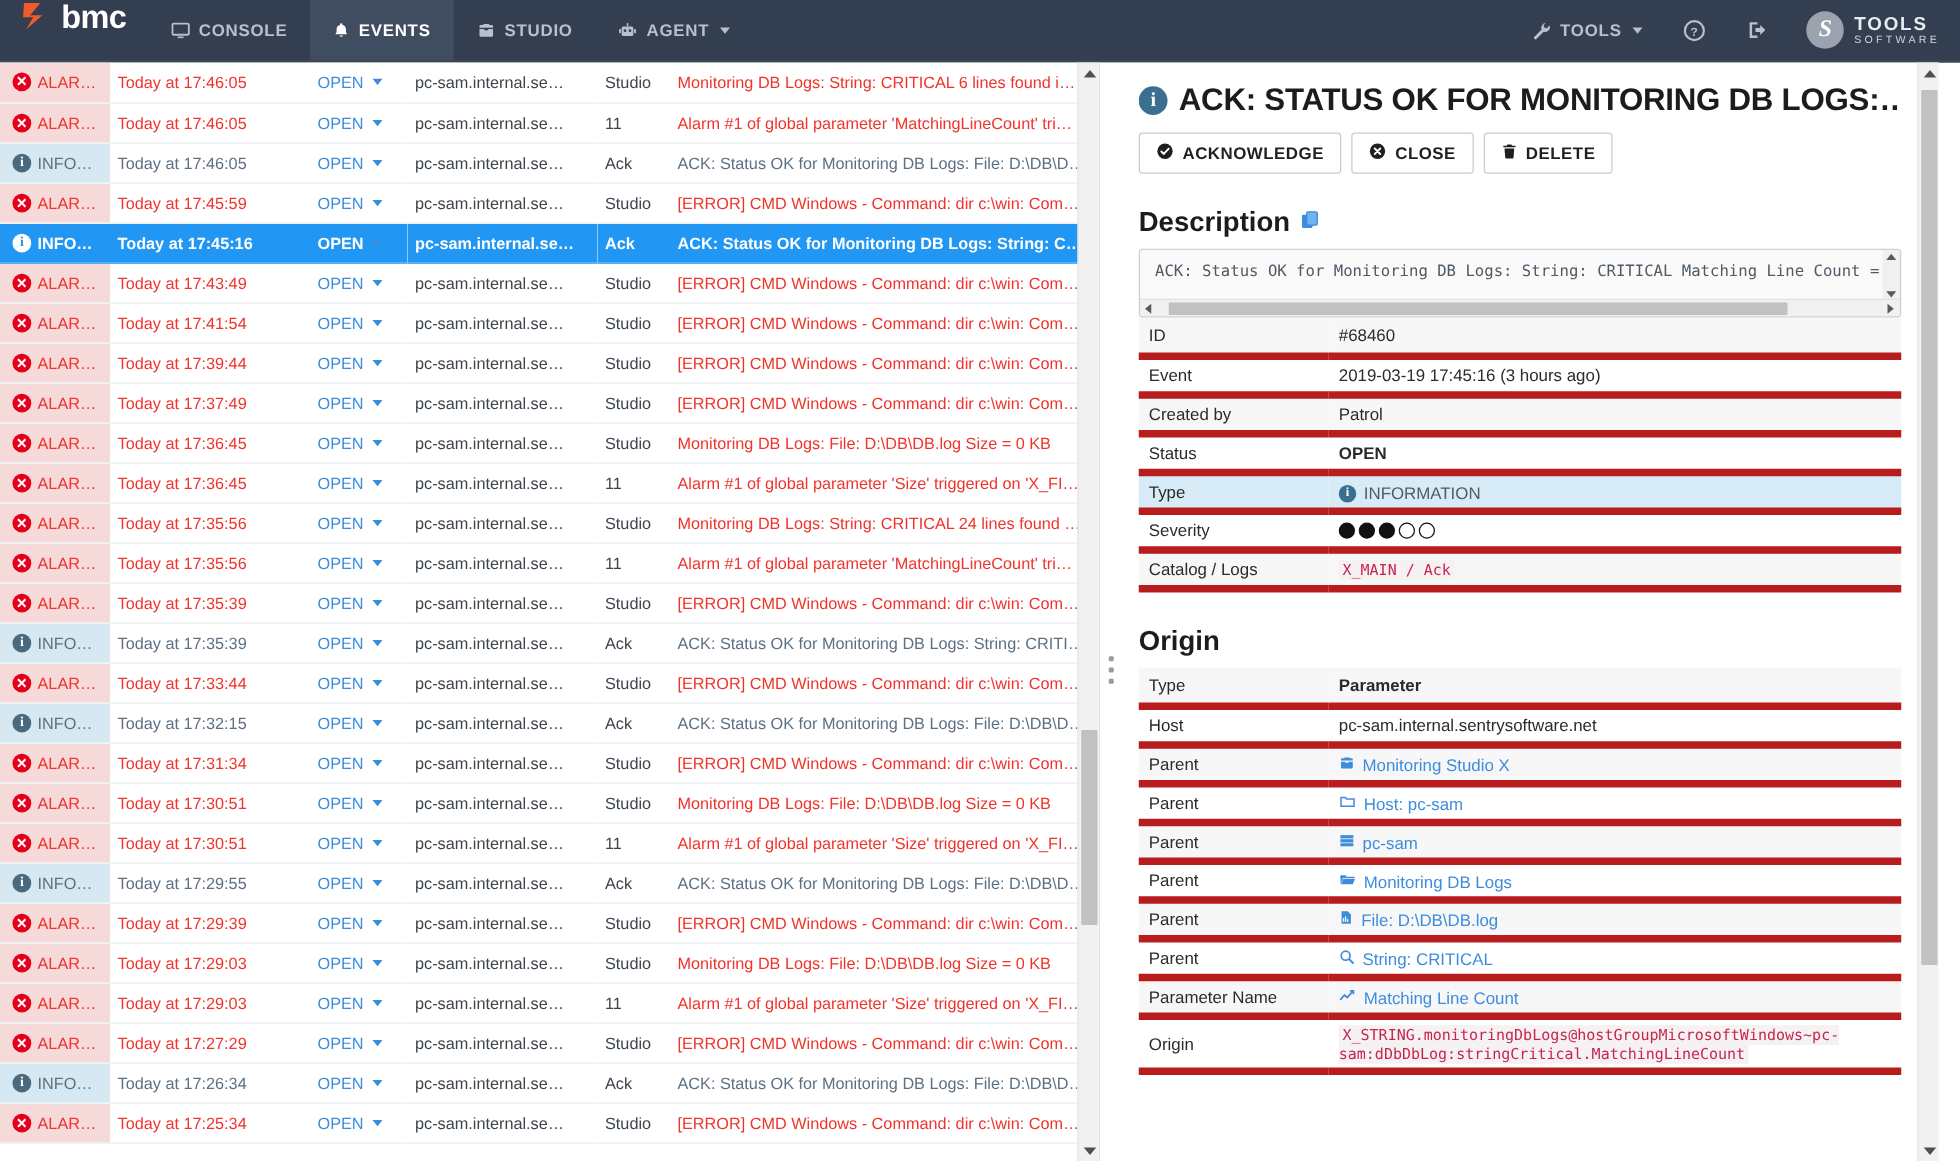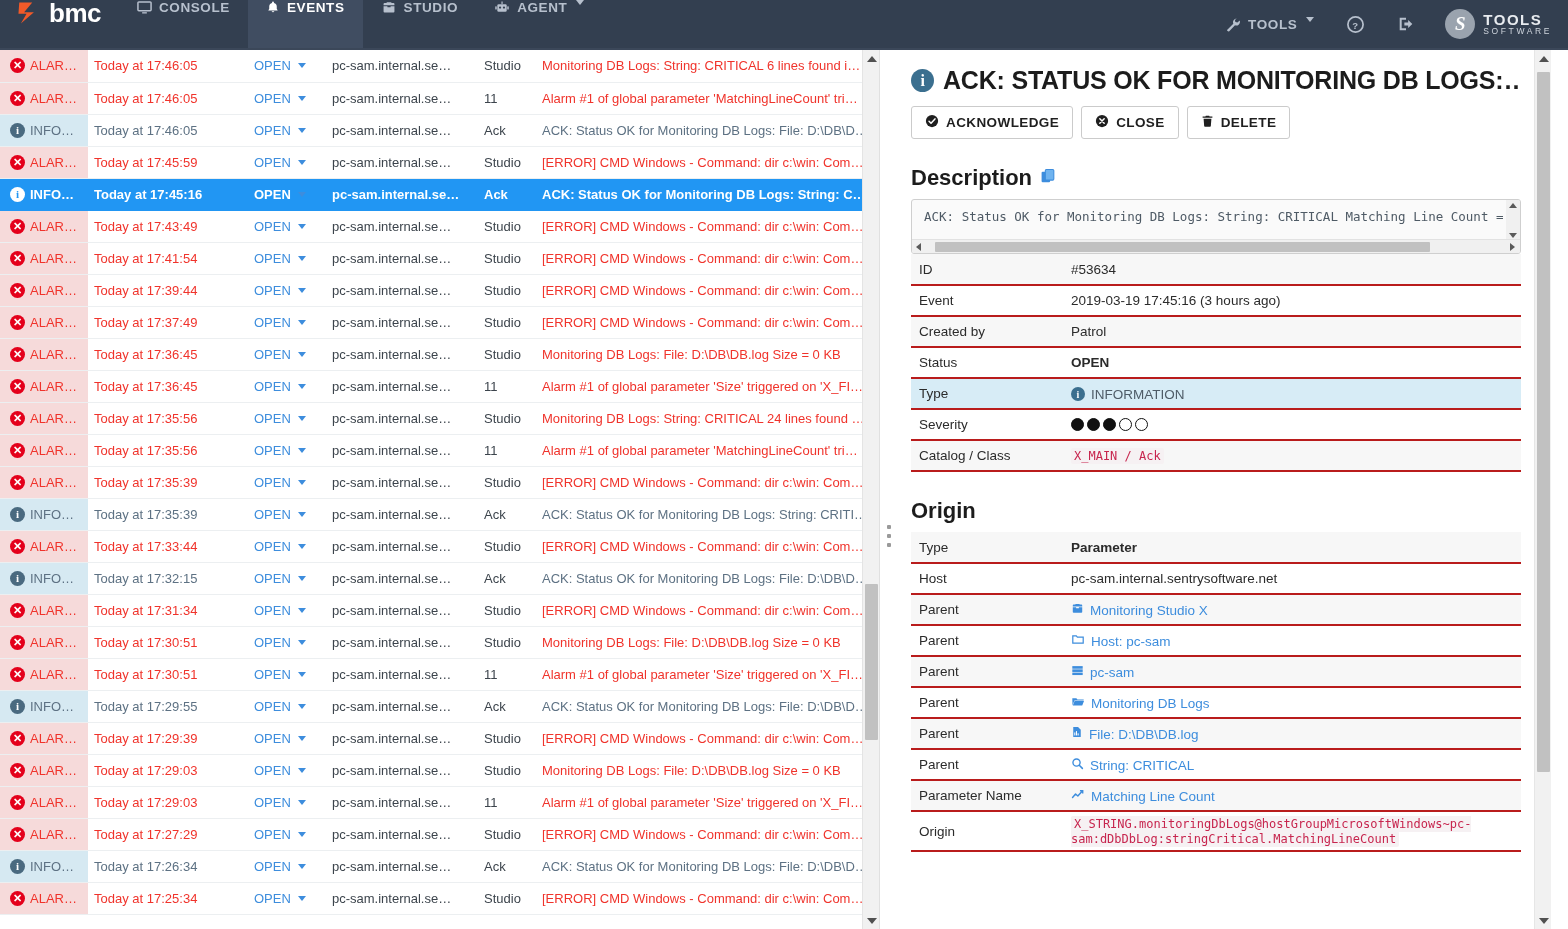--- a/index.html
+++ b/index.html
@@ -25,21 +25,21 @@
     padding: 0 18px 0 16px;
     gap: 7px;
   }
   .brand-logo { width: 26px; height: 26px; display:block; }
   .brand-text {
     font-size: 26px; font-weight: bold; color: #ffffff;
     letter-spacing: -0.5px; line-height: 1;
   }
   .nav-items { display: flex; align-items: stretch; }
   .nav-item {
-    display: flex; align-items: flex-start; gap: 7px;
+    display: flex; align-items: center; gap: 7px;
     padding: 0 18px;
     font-size: 13.5px; font-weight: bold;
     letter-spacing: 0.6px;
     color: #b7c0cd;
     cursor: pointer;
     text-transform: uppercase;
   }
   .nav-item.active { background: #404d61; color: #ffffff; }
   .nav-item .ico { display: inline-flex; align-items: center; }
   .nav-right {
@@ -219,21 +219,21 @@
   .hs-thumb { height: 10px; background:#c1c1c1; margin-left:14px; border-radius:1px; }
   .mini-tri-l { width:0;height:0;border-top:4px solid transparent;border-bottom:4px solid transparent;border-right:5px solid #5a5a5a;margin-left:4px;}
   .mini-tri-r { width:0;height:0;border-top:4px solid transparent;border-bottom:4px solid transparent;border-left:5px solid #5a5a5a;margin-left:auto;margin-right:5px;}
   .mini-tri-u { width:0;height:0;border-left:4px solid transparent;border-right:4px solid transparent;border-bottom:5px solid #5a5a5a;}
   .mini-tri-d { width:0;height:0;border-left:4px solid transparent;border-right:4px solid transparent;border-top:5px solid #5a5a5a;}
 
   table.kv { width: 100%; border-collapse: collapse; table-layout: fixed; }
   table.kv tr { height: 31px; }
   table.kv td {
     font-size: 13.5px; color: #2b2b2b;
-    border-bottom: 2px solid #b91c1c;
+    border-bottom: 6px solid #b91c1c;
     padding: 4px 8px;
     vertical-align: middle;
   }
   table.kv td.k { width: 152px; color: #2b2b2b; }
   table.kv tr:nth-child(odd) td { background: #f7f7f7; }
   table.kv tr:nth-child(even) td { background: #ffffff; }
   table.kv tr.hl td { background: #d7ecf6 !important; }
   table.kv td.bold { font-weight: bold; }
   .info-inline { display:inline-flex; align-items:center; gap:6px; color:#4f5c67; }
   .info-dot {
@@ -782,21 +782,21 @@
         <span class="mini-tri-l"></span>
         <span class="hs-thumb" style="width:495px"></span>
         <span class="mini-tri-r"></span>
       </div>
     </div>
 
     <table class="kv">
       <tbody id="event-body">
           <tr>
             <td class="k">ID</td>
-            <td>#53634</td>
+            <td>#68460</td>
           </tr>
           <tr>
             <td class="k">Event</td>
             <td>2019-03-19 17:45:16 (3 hours ago)</td>
           </tr>
           <tr>
             <td class="k">Created by</td>
             <td>Patrol</td>
           </tr>
           <tr>
@@ -813,21 +813,21 @@
               <span class="sev-dots">
                 <span class="on"></span>
                 <span class="on"></span>
                 <span class="on"></span>
                 <span class=""></span>
                 <span class=""></span>
               </span>
             </td>
           </tr>
           <tr>
-            <td class="k">Catalog / Class</td>
+            <td class="k">Catalog / Logs</td>
             <td><span class="code">X_MAIN / Ack</span></td>
           </tr>
         </tbody>
     </table>
 
     <div class="sect-h">
       <span>Origin</span>
     </div>
     <table class="kv">
       <tbody id="origin-body">

